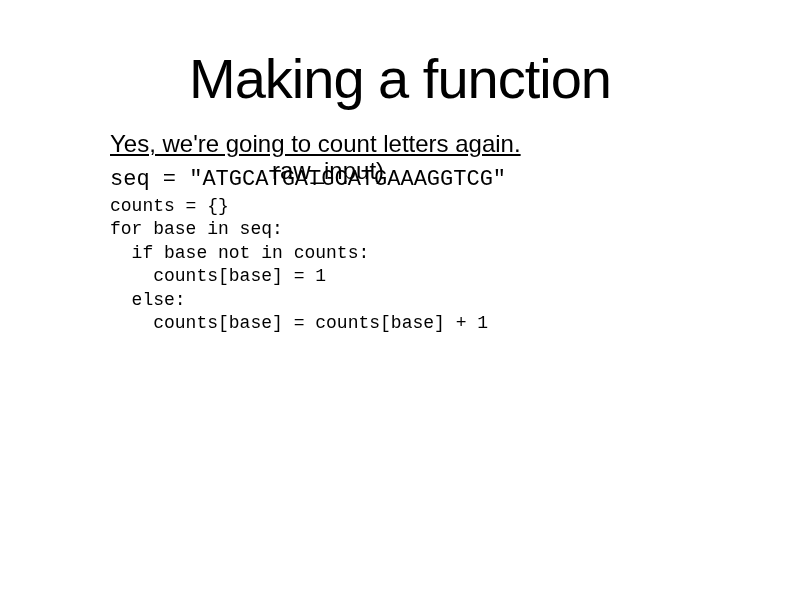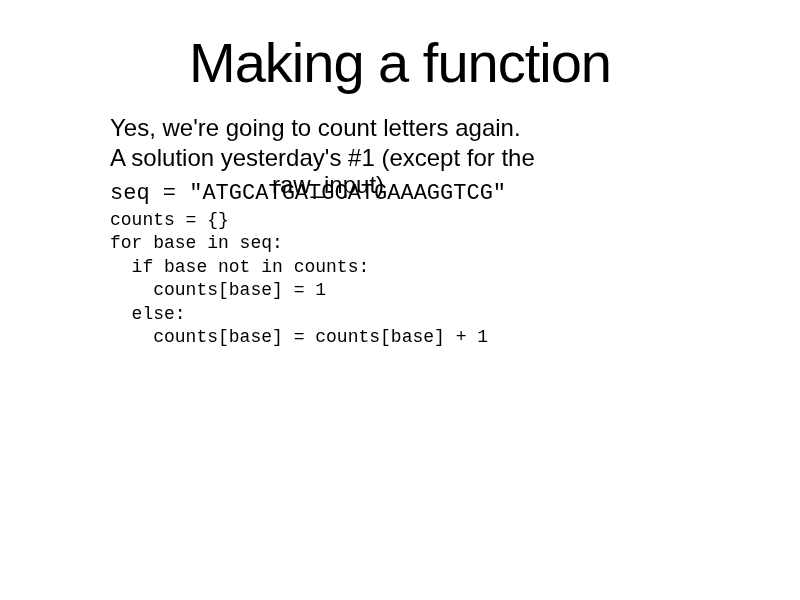--- a/index.html
+++ b/index.html
@@ -9,38 +9,39 @@
     }
     body {
       width: 800px;
       height: 600px;
       background: #ffffff;
       font-family: Arial, Helvetica, sans-serif;
       color: #000;
       position: relative;
     }
     .slide {
-      padding: 20px 70px 20px 70px;
+      padding: 36px 70px 20px 70px;
     }
     .title {
       font-size: 56px;
       font-weight: normal;
       text-align: center;
       margin-top: 10px;
       margin-bottom: 18px;
       letter-spacing: -1px;
     }
     .intro {
       font-size: 24px;
       line-height: 1.25;
       margin-left: 40px;
       margin-right: 20px;
     }
     .intro-line {
       display: block;
+      text-decoration: underline;
     }
     .overlap-wrap {
       position: relative;
       margin-left: 40px;
       margin-top: 2px;
       height: 34px;
     }
     .raw-input {
       position: absolute;
       left: 162px;
@@ -68,21 +69,20 @@
     }
   </style>
 </head>
 <body>
 
 <div class="slide">
   <h1 class="title">Making a function</h1>
 
   <div class="intro">
     <span class="intro-line">Yes, we're going to count letters again.</span>
-    <span class="intro-line">A solution yesterday's #1 (except for the</span>
   </div>
 
   <div class="overlap-wrap">
     <span class="raw-input">raw_input)</span>
     <span class="code-first-line">seq = "ATGCATGATGCATGAAAGGTCG"</span>
   </div>
 
   <pre class="code">counts = {}
 for base in seq:
   if base not in counts:

